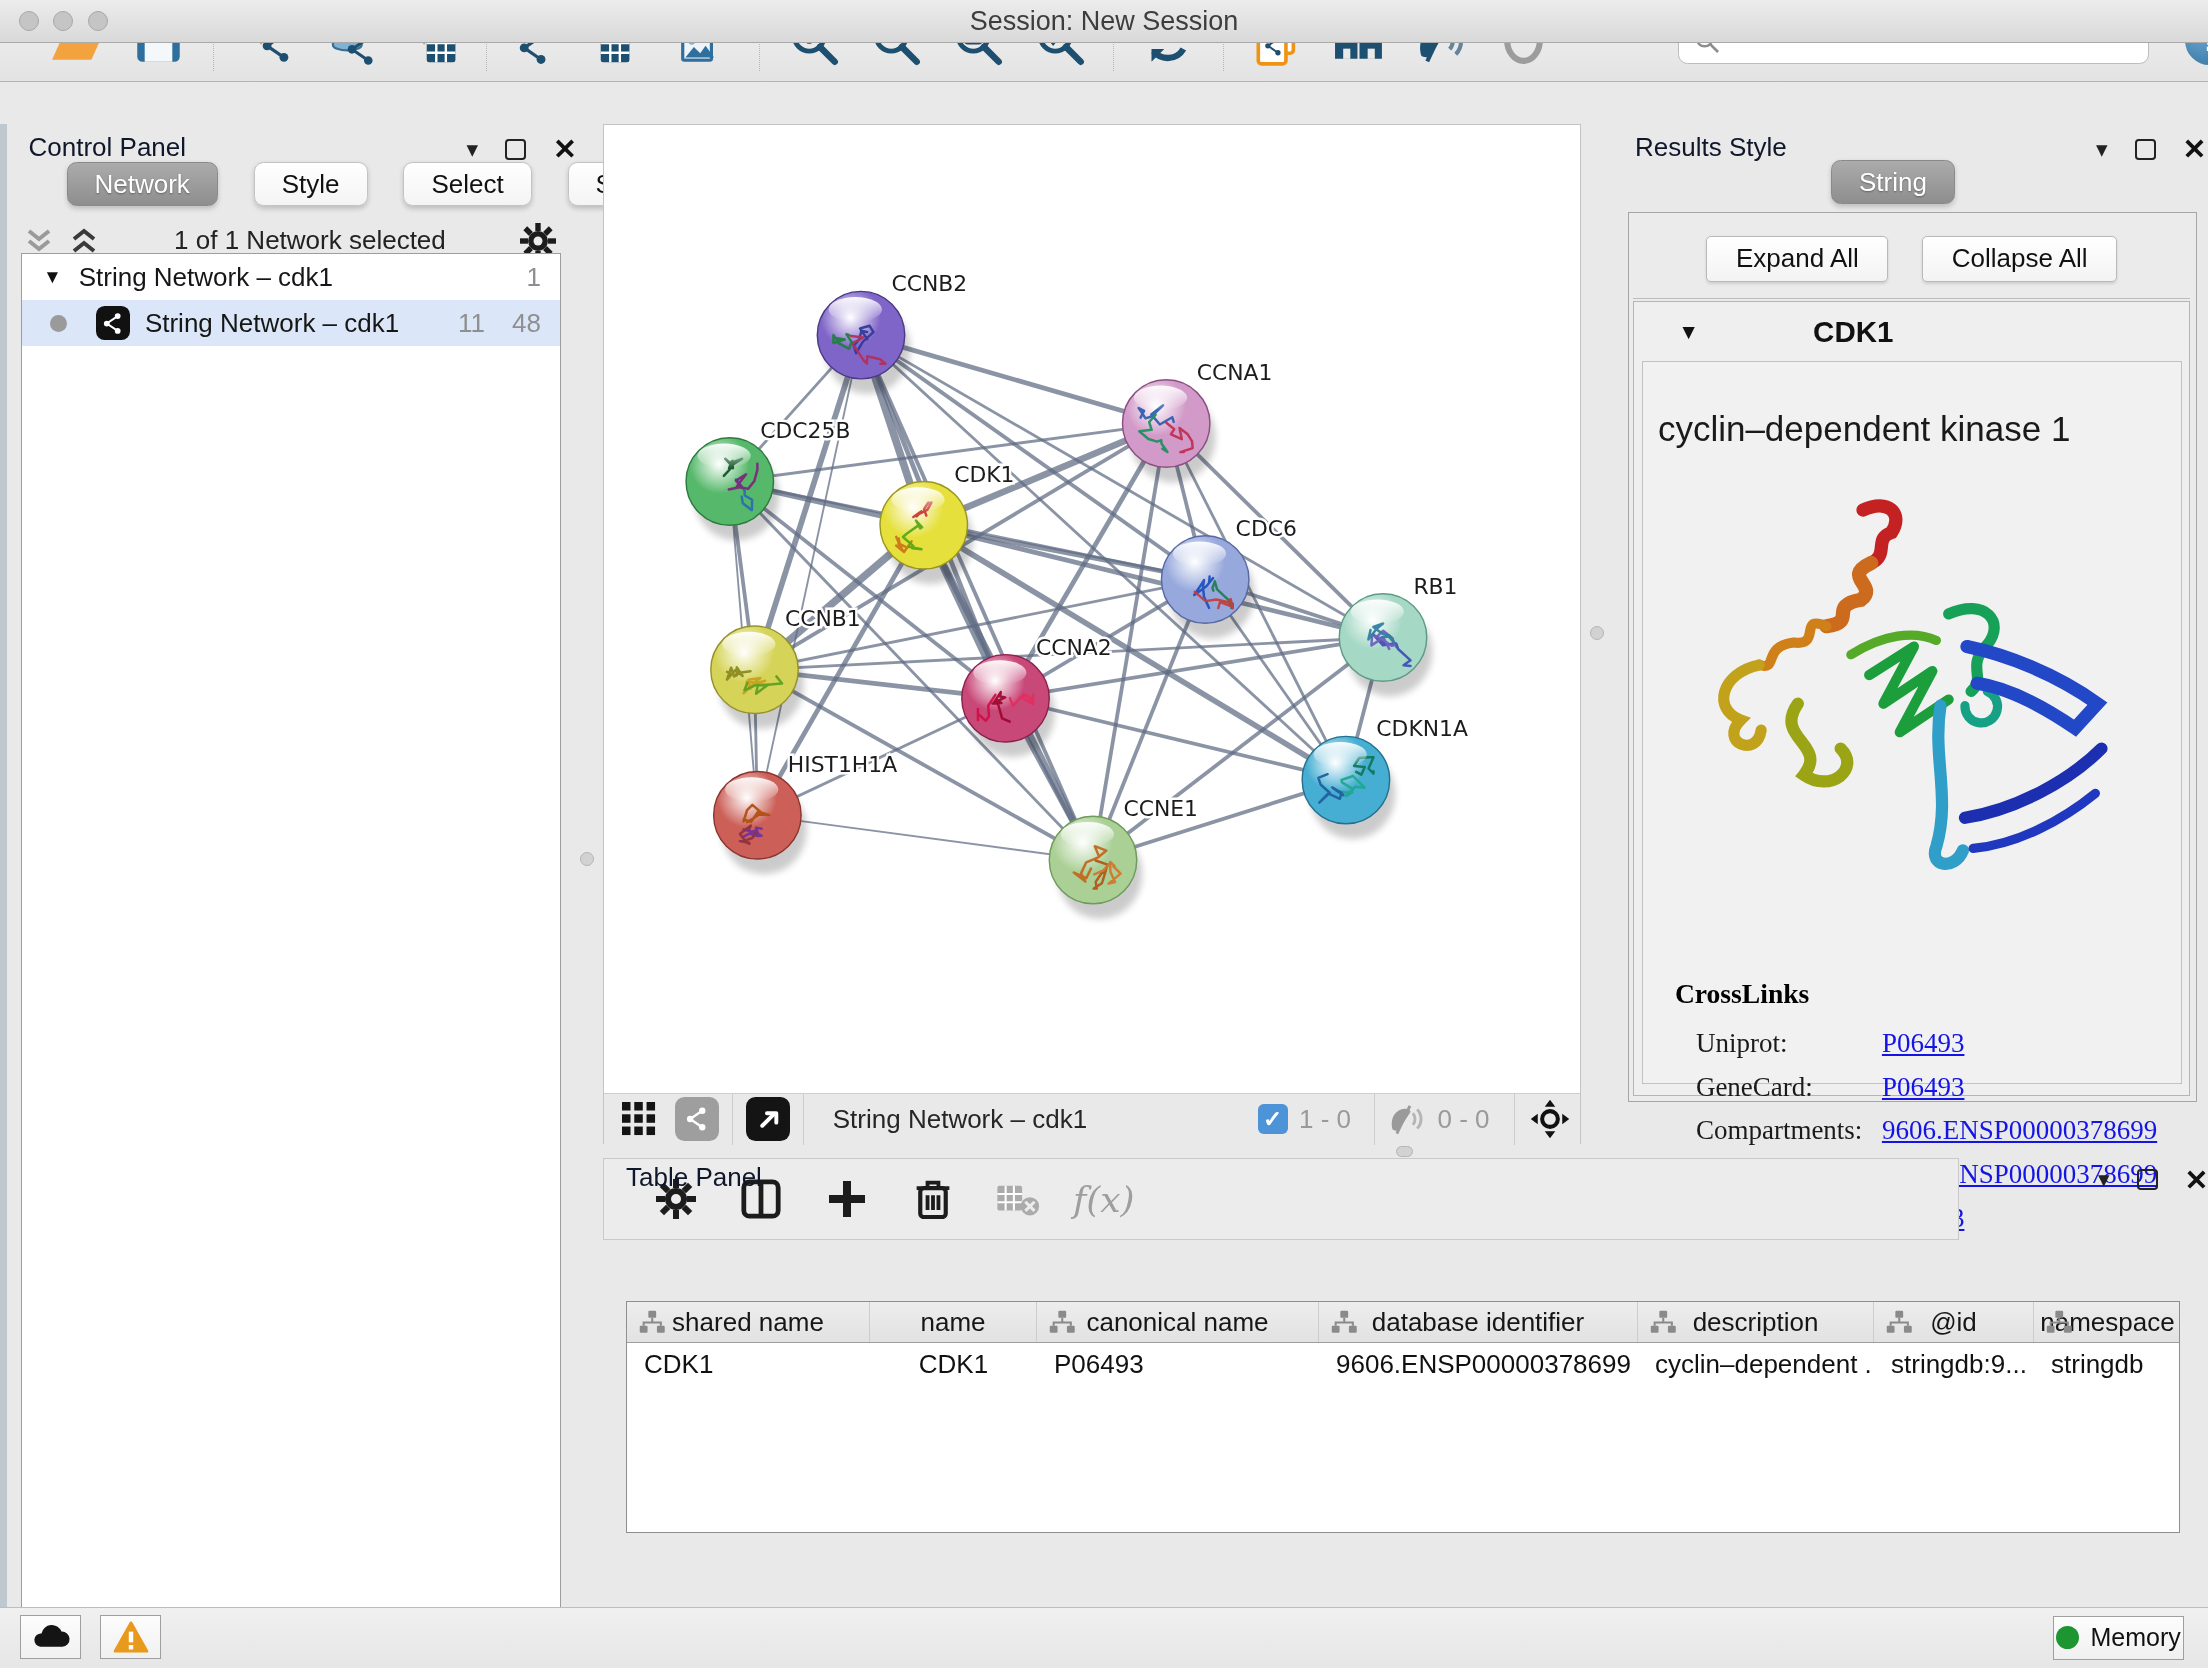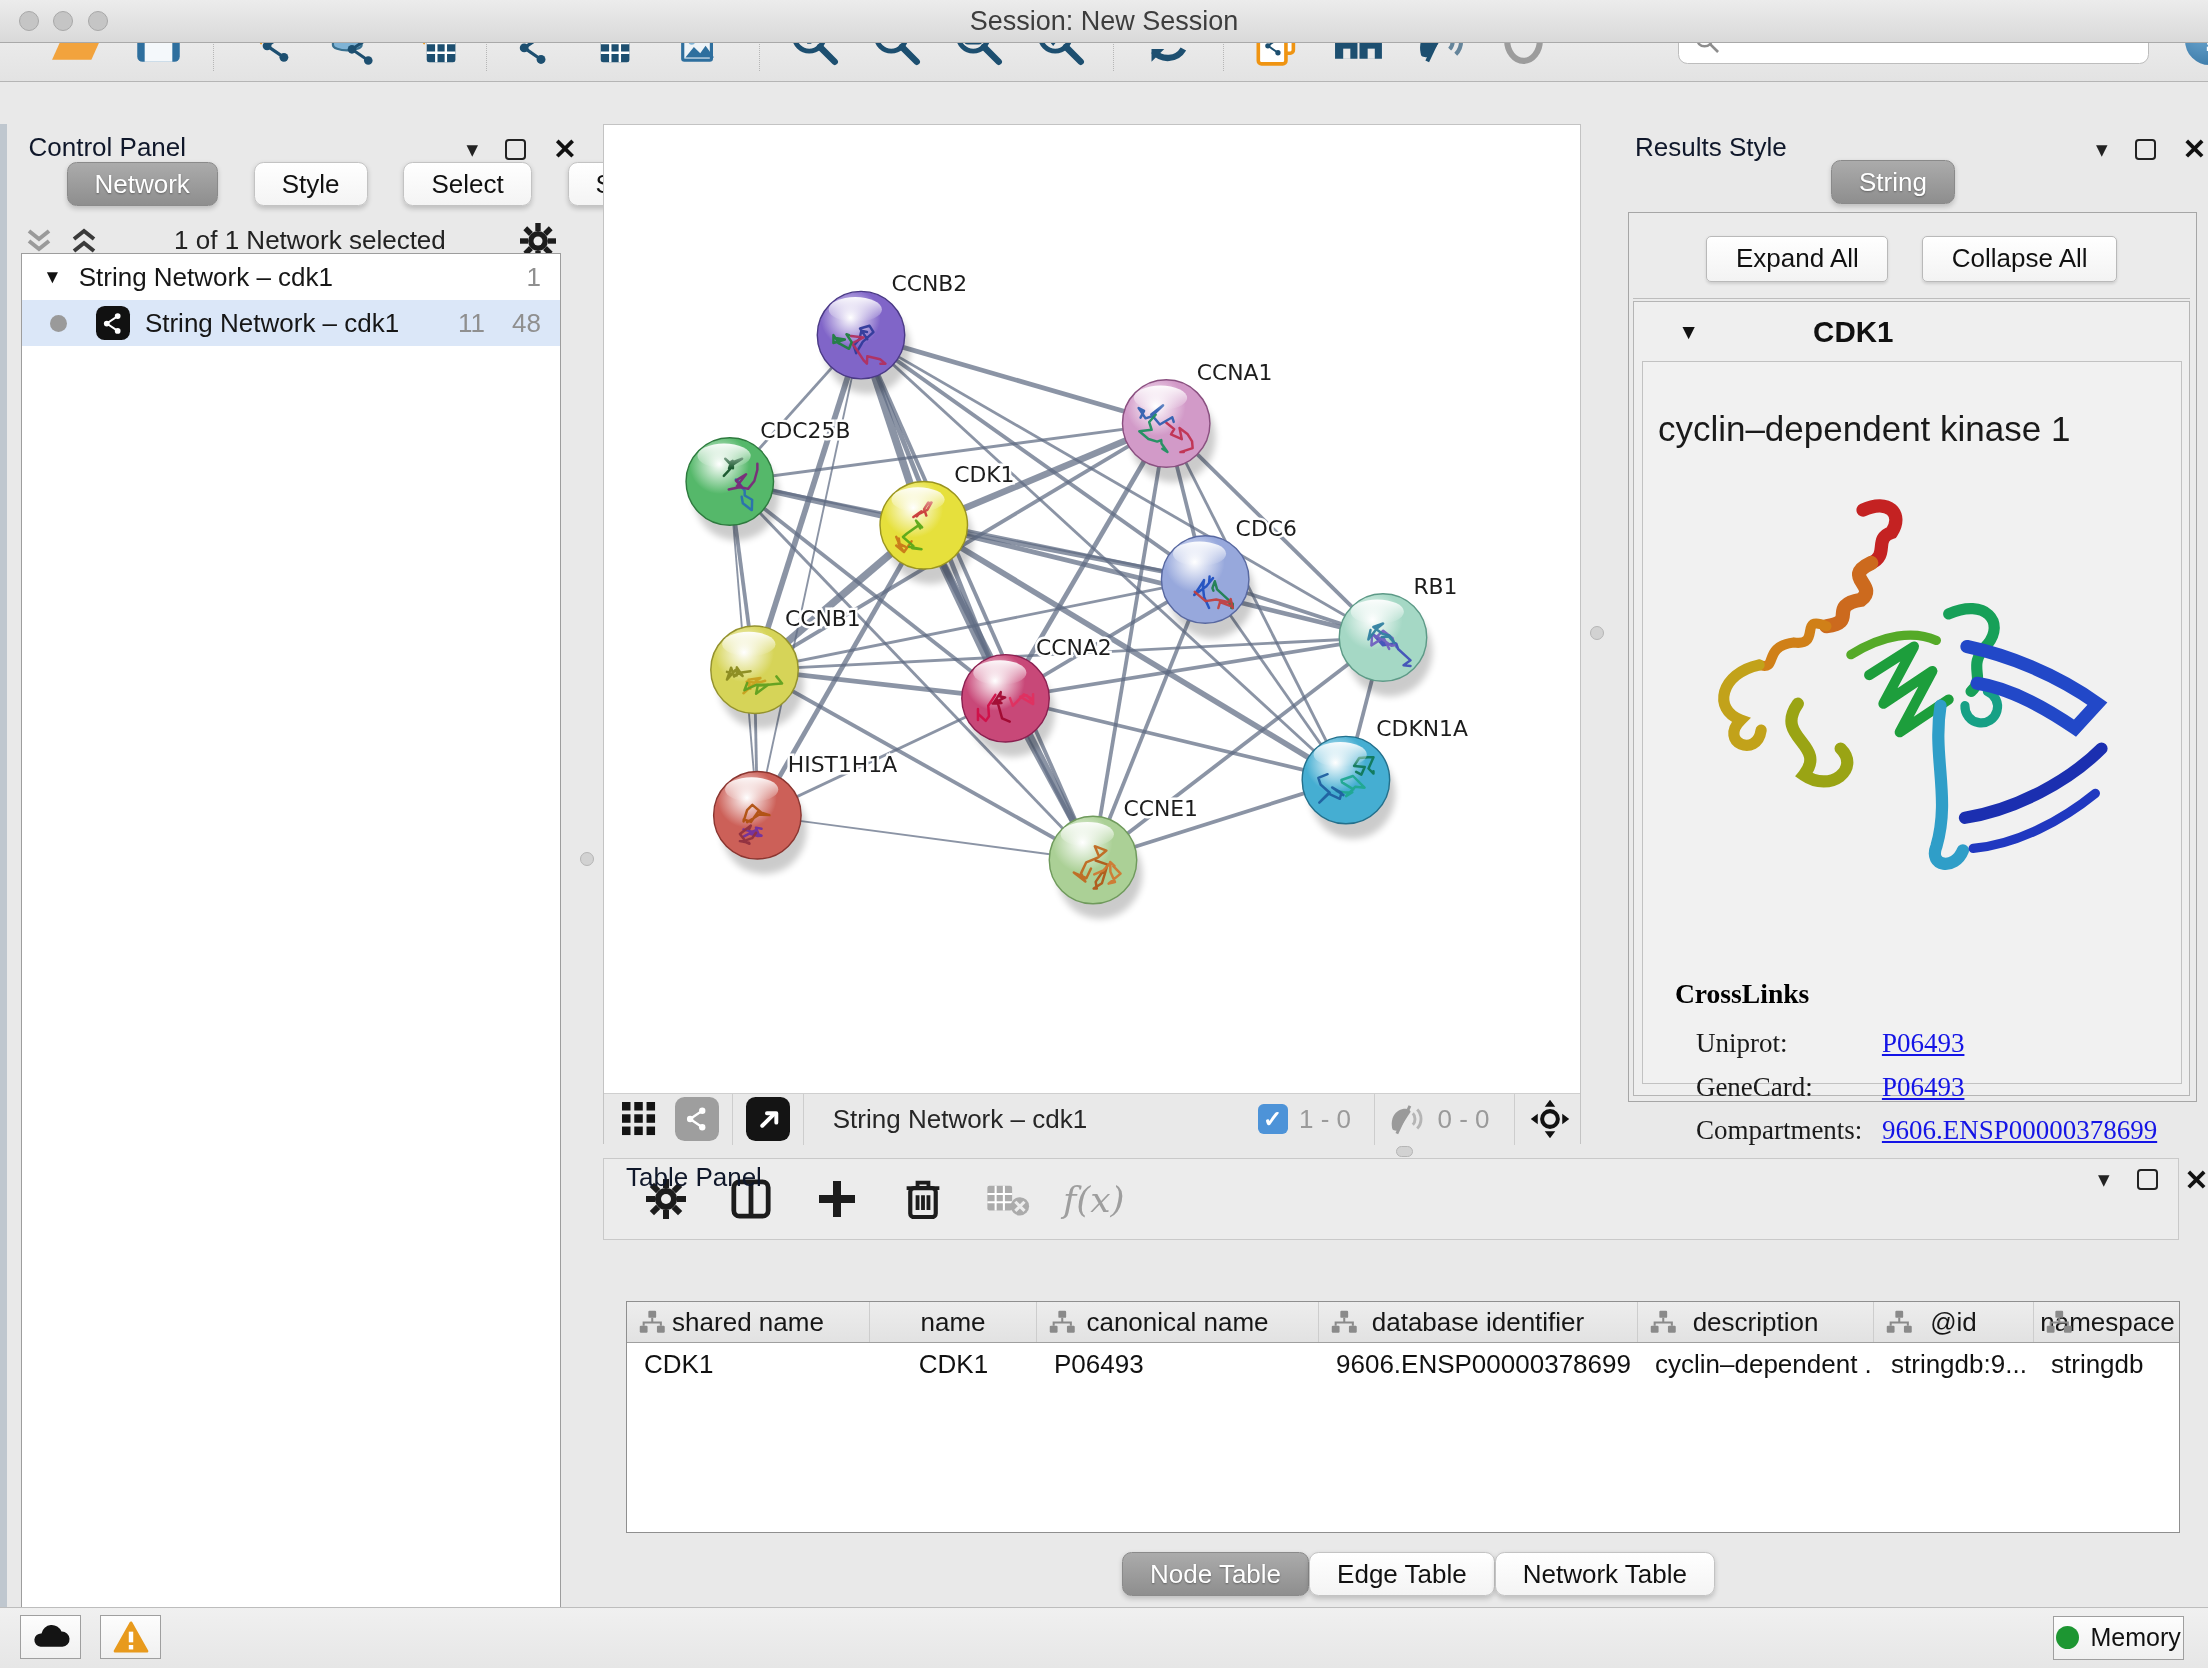--- a/index.html
+++ b/index.html
@@ -83,22 +83,22 @@
   .serif{font-family:"Liberation Serif",serif;}
   #xl-title{left:32px;top:616px;font-size:27.6px;font-weight:bold;color:#000;}
   .xlrow{left:53px;width:476px;display:flex;font-size:27px;color:#1a1a1a;}
   .xlrow .lab{width:186px;}
   .xlrow .val{color:#1414e6;text-decoration:underline;}
 
   
   #table-panel{left:603px;top:1158px;width:1605px;height:442px;}
   #tp-head{left:23px;top:3.8px;}
   #tp-ctl{left:1495px;top:7.6px;}
-  #tp-toolbar{left:12.4px;top:49px;width:1576px;height:82px;background:#ececec;border:1px solid #c9c9c9;
-    display:flex;align-items:center;padding-left:19px;box-sizing:border-box;}
+  #tp-toolbar{left:12.4px;top:49px;width:1356px;height:82px;background:#ececec;border:1px solid #c9c9c9;
+    display:flex;align-items:center;padding-left:29px;box-sizing:border-box;}
   #tp-toolbar .tbi{margin:0 13.3px;}
   .fx{font-family:"DejaVu Serif",serif;font-style:italic;font-size:36px;color:#9e9e9e;}
   #tp-table{left:23px;top:143px;width:1554px;height:232px;background:#fff;border:1.9px solid #8f8f8f;box-sizing:border-box;overflow:hidden;}
   #tp-cols{display:flex;height:40px;background:linear-gradient(#ededed,#e2e2e2);border-bottom:1.9px solid #9f9f9f;}
   .hcell{position:relative;display:flex;align-items:center;justify-content:center;font-size:26px;color:#161616;
     border-right:1px solid #cdcdcd;box-sizing:border-box;flex:none;}
   .hcell .hicon{position:absolute;left:11.4px;top:7.6px;}
   #tp-row{display:flex;height:42px;align-items:center;font-size:26px;color:#111;}
   .bcell{flex:none;box-sizing:border-box;padding:0 17px;white-space:nowrap;overflow:hidden;}
   .c0{width:243px}.c1{width:167px}.c2{width:282px}.c3{width:319px}.c4{width:236px}.c5{width:160px}.c6{width:147px}
@@ -805,25 +805,20 @@
         <span class="bcell c0">CDK1</span>
         <span class="bcell c1 ta-c">CDK1</span>
         <span class="bcell c2">P06493</span>
         <span class="bcell c3 ta-c">9606.ENSP00000378699</span>
         <span class="bcell c4">cyclin–dependent ...</span>
         <span class="bcell c5">stringdb:9...</span>
         <span class="bcell c6">stringdb</span>
       </div>
 
     </div>
-    <div id="tp-tabs" class="abs">
-      <span class="tab active">Node Table</span>
-      <span class="tab">Edge Table</span>
-      <span class="tab">Network Table</span>
-    </div>
   </div>
 
   <div id="statusbar" class="abs">
     <span class="sq-btn abs" style="left:20px;top:6.7px">
       <svg width="38" height="28.5" viewBox="0 0 40 30">
           <path d="M9 26 a7 7 0 0 1 1-14 a11 11 0 0 1 21-2 a7 7 0 0 1 1 16z" fill="#141414"></path>
         </svg>
     </span>
     <span class="sq-btn abs" style="left:100px;top:6.7px">
       <svg width="36" height="32" viewBox="0 0 40 36">

